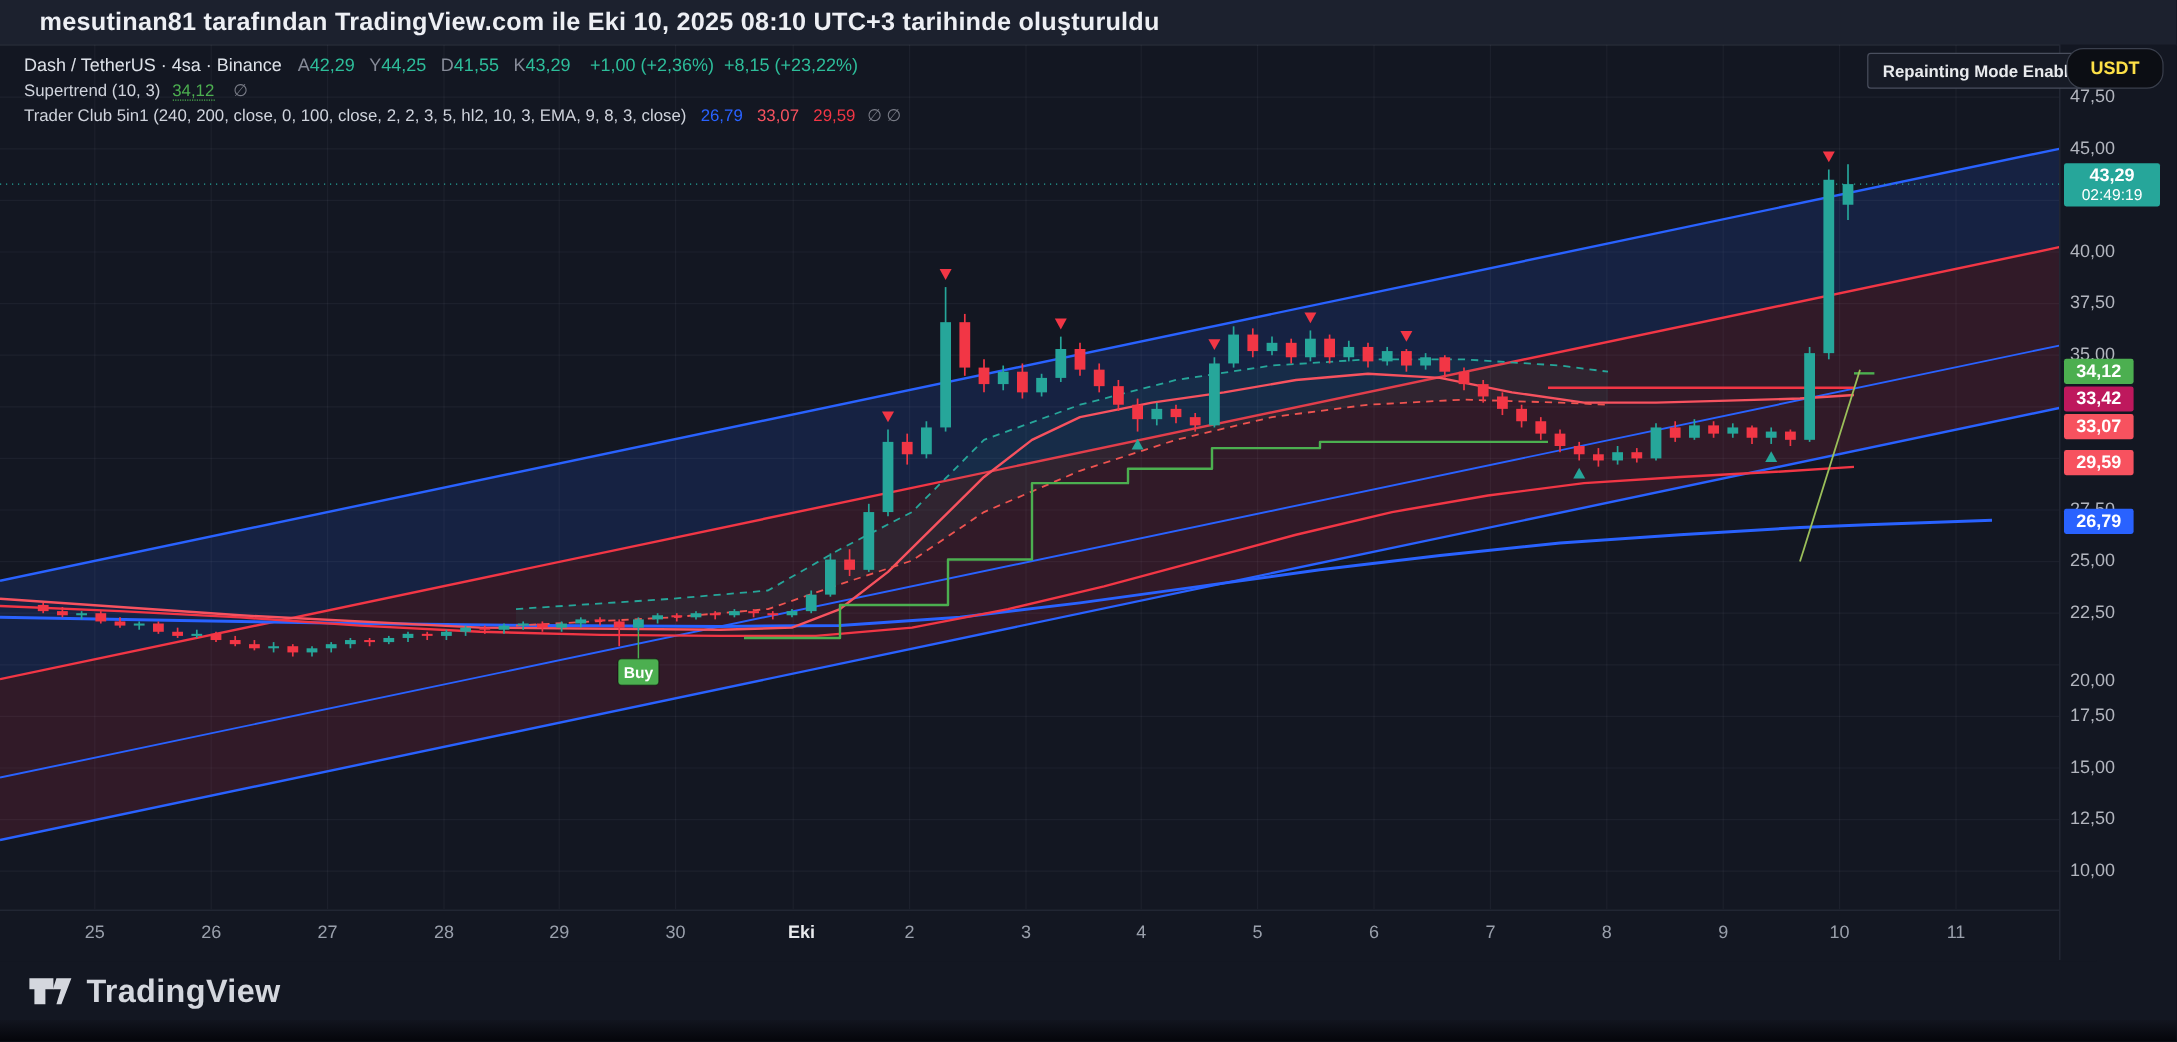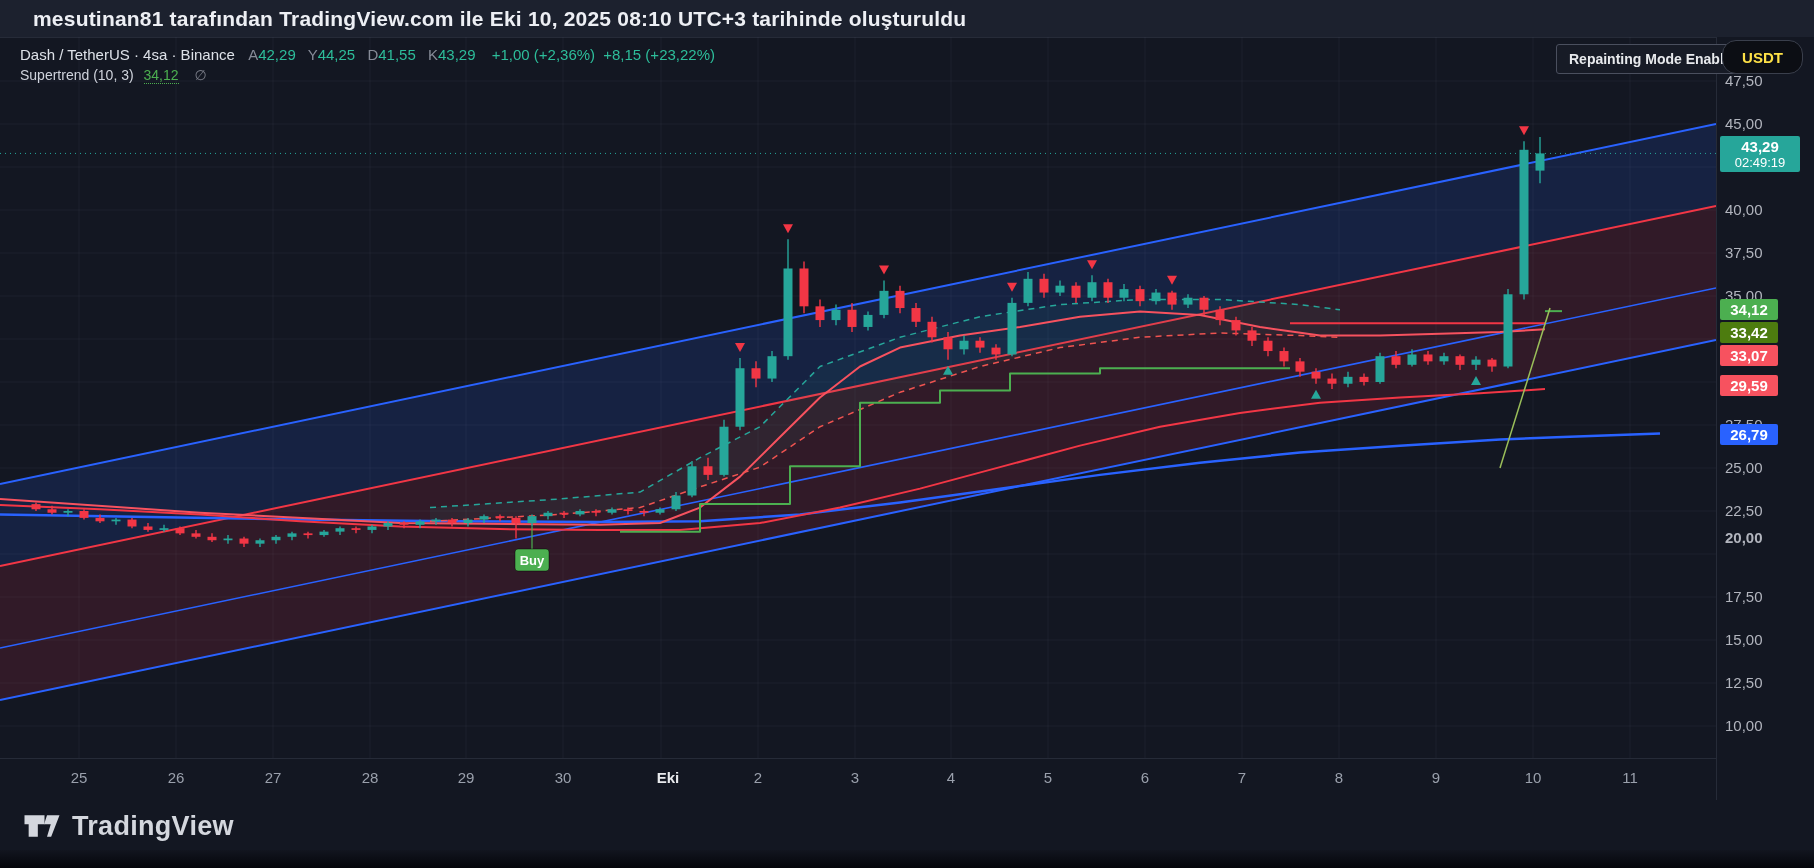--- a/index.html
+++ b/index.html
@@ -345,43 +345,50 @@
       <span class="oi"><span class="ol">D</span><span class="ov">41,55</span></span>
       <span class="oi"><span class="ol">K</span><span class="ov">43,29</span></span>
       <span class="chg">+1,00 (+2,36%)</span>
       <span class="chg">+8,15 (+23,22%)</span>
     </div>
     <div class="lg-row">
       <span>Supertrend (10, 3)</span>
       <span class="st-val">34,12</span>
       <span class="empty-val">∅</span>
     </div>
+    <div class="lg-row">
+      <span>Trader Club 5in1 (240, 200, close, 0, 100, close, 2, 2, 3, 5, hl2, 10, 3, EMA, 9, 8, 3, close)</span>
+      <span class="c-blue">26,79</span>
+      <span class="c-red1">33,07</span>
+      <span class="c-red2">29,59</span>
+      <span class="empty-val">∅  ∅</span>
+    </div>
   </div>
 
   <div class="repaint-btn">Repainting Mode Enabled</div>
   <div class="usdt-btn">USDT</div>
 
   <div class="price-axis" id="price-axis">
       <div class="plabel" style="top: 35px;">47,50</div>
       <div class="plabel" style="top: 78px;">45,00</div>
       <div class="plabel" style="top: 164px;">40,00</div>
       <div class="plabel" style="top: 207px;">37,50</div>
       <div class="plabel" style="top: 250px;">35,00</div>
       <div class="plabel" style="top: 336px;">30,00</div>
       <div class="plabel" style="top: 379px;">27,50</div>
       <div class="plabel" style="top: 422px;">25,00</div>
       <div class="plabel" style="top: 465px;">22,50</div>
-      <div class="plabel" style="top: 492px; font-weight: bold;">20,00</div>
+      <div class="plabel" style="top: 522px;">20,00</div>
       <div class="plabel" style="top: 551px;">17,50</div>
       <div class="plabel" style="top: 594px;">15,00</div>
       <div class="plabel" style="top: 637px;">12,50</div>
       <div class="plabel" style="top: 680px;">10,00</div>
       <div class="pbadge" style="top: 99px; background: rgb(38, 166, 154); width: 80px;">43,29<div class="sub">02:49:19</div></div>
       <div class="pbadge" style="top: 262px; background: rgb(76, 175, 80);">34,12</div>
-      <div class="pbadge" style="top: 285px; background: #4d7c0f;">33,42</div>
+      <div class="pbadge" style="top: 285px; background: #be185d;">33,42</div>
       <div class="pbadge" style="top: 308px; background: rgb(247, 82, 95);">33,07</div>
       <div class="pbadge" style="top: 338px; background: rgb(247, 82, 95);">29,59</div>
       <div class="pbadge" style="top: 387px; background: rgb(41, 98, 255);">26,79</div>
     </div>
   <div class="time-axis" id="time-axis">
       <div class="tlabel" style="left: 79px;">25</div>
       <div class="tlabel" style="left: 176px;">26</div>
       <div class="tlabel" style="left: 273px;">27</div>
       <div class="tlabel" style="left: 370px;">28</div>
       <div class="tlabel" style="left: 466px;">29</div>

